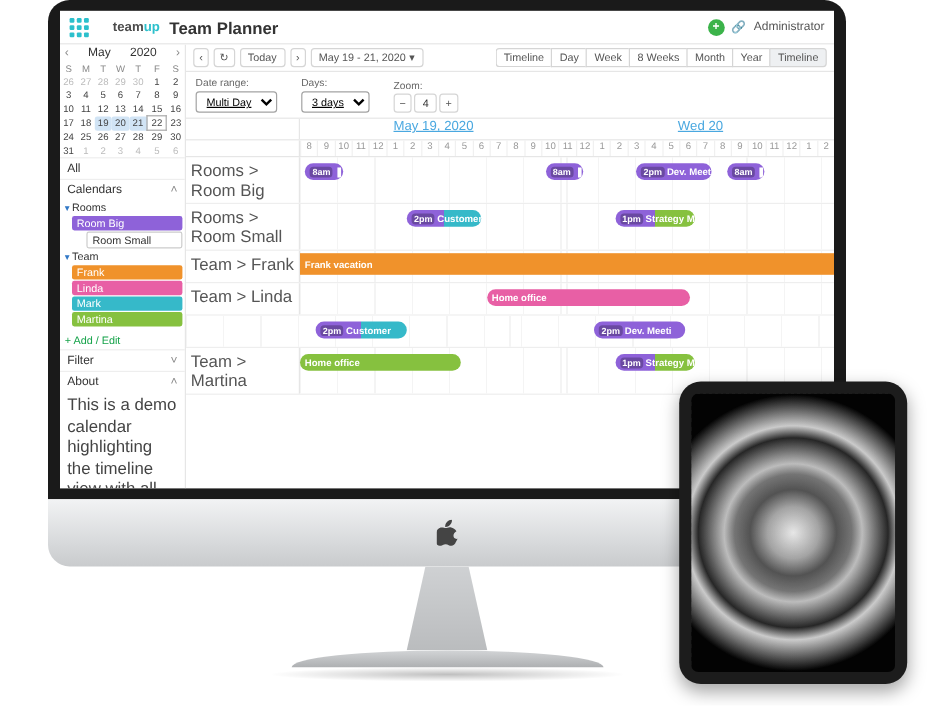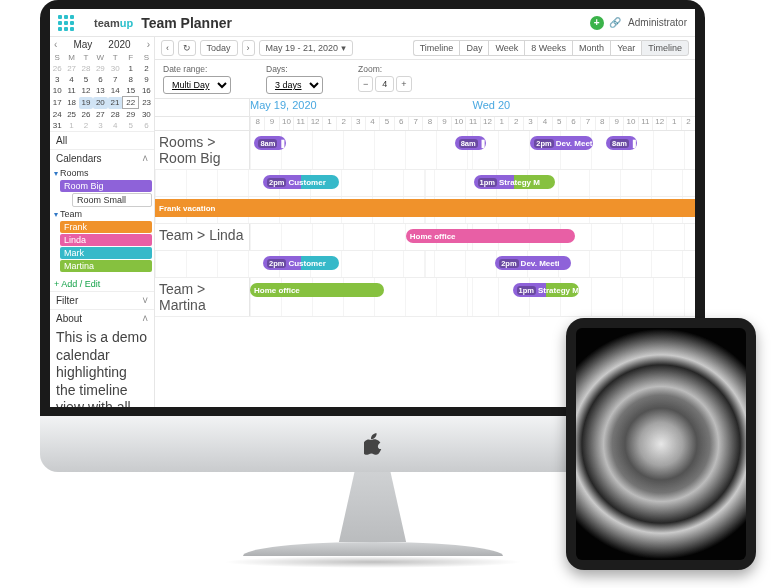--- a/index.html
+++ b/index.html
@@ -139,31 +139,31 @@
   
   .main{flex:1;display:flex;flex-direction:column;overflow:hidden;}
   .toolbar{display:flex;align-items:center;gap:4px;padding:3px 6px;border-bottom:1px solid #e6e6e6;font-size:9px;}
   .btn{border:1px solid #d5d5d5;color:#555;background:#fff;border-radius:3px;padding:2px 6px;cursor:pointer;font-size:9px;display:inline-flex;align-items:center;gap:3px;min-height:16px;}
   .btn.icon{padding:2px 4px;}
   .view-tabs{margin-left:auto;display:flex;}
   .view-tabs .btn{border-radius:0;border-right:none;}
   .view-tabs .btn:first-child{border-radius:3px 0 0 3px;}
   .view-tabs .btn:last-child{border-right:1px solid #d5d5d5;border-radius:0 3px 3px 0;}
   .view-tabs .btn.active{background:#eef0f2;}
-  .options{display:flex;align-items:flex-start;gap:35px;padding:4px 8px;border-bottom:1px solid #e6e6e6;font-size:9px;}
+  .options{display:flex;align-items:flex-end;gap:20px;padding:4px 8px;border-bottom:1px solid #e6e6e6;font-size:9px;}
   .opt label{display:block;color:#666;font-size:8.5px;margin-bottom:2px;}
   select.sel{border:1px solid #a3a3a3;border-radius:3px;font-size:9px;padding:2px 4px;background:#fff;text-decoration:underline;}
   .zoom-grp{display:flex;align-items:center;gap:2px;}
   .zoom-val{border:1px solid #d5d5d5;border-radius:3px;padding:2px 6px;}
 
   
   .timeline{flex:1;overflow:hidden;position:relative;}
   .tl-dayhead{display:flex;height:18px;border-bottom:1px solid #e6e6e6;}
   .tl-dayhead .lbl-cell{width:95px;border-right:1px solid #e6e6e6;}
-  .tl-dayhead .day{flex:1;color:#4aa8e0;font-size:11px;font-weight:500;}
+  .tl-dayhead .day{flex:1;text-align:center;color:#4aa8e0;font-size:11px;font-weight:500;text-decoration:underline;}
   .tl-hourhead{display:flex;height:14px;border-bottom:1px solid #e6e6e6;color:#999;font-size:8px;}
   .tl-hourhead .lbl-cell{width:95px;border-right:1px solid #e6e6e6;}
   .tl-hourhead .hours{flex:1;display:flex;}
   .tl-hourhead .hours span{flex:1;text-align:center;border-left:1px solid #f0f0f0;}
   .tl-row{display:flex;border-bottom:1px solid #eee;}
   .tl-row .row-label{width:95px;padding:3px 4px;font-size:14px;color:#555;border-right:1px solid #e6e6e6;min-height:26px;}
   .tl-row .row-body{flex:1;position:relative;min-height:26px;
     background-image:
       repeating-linear-gradient(to right, #f4f4f4 0 1px, transparent 1px 31px),
       linear-gradient(to right, transparent 49.9%, #f4f4f4 49.9%, #f4f4f4 50.1%, transparent 50.1%);
@@ -428,32 +428,34 @@
                       <span class="t">2pm</span>
                       <span>Dev. Meeti</span>
                     </div>
                     <div class="event c-purple" style="left: 80%; width: 7%;">
                       <span class="t">8am</span>
                       <span>❚</span>
                     </div>
                   </div>
                 </div>
                 <div class="tl-row">
+                  <div class="row-label">Rooms &gt; Room Small</div>
                   <div class="row-body">
                     <div class="event dual" style="left: 20%; width: 14%;">
                       <span class="t">2pm</span>
                       <span>Customer</span>
                     </div>
                     <div class="event dualpg" style="left: 59%; width: 15%;">
                       <span class="t">1pm</span>
                       <span>Strategy M</span>
                     </div>
                   </div>
                 </div>
                 <div class="tl-row">
+                  <div class="row-label">Team &gt; Frank</div>
                   <div class="row-body">
                     <div class="event c-orange full" style="left: 0%; width: 100%;">
                       <span>Frank vacation</span>
                     </div>
                   </div>
                 </div>
                 <div class="tl-row">
                   <div class="row-label">Team &gt; Linda</div>
                   <div class="row-body">
                     <div class="event c-pink" style="left: 35%; width: 38%;">

